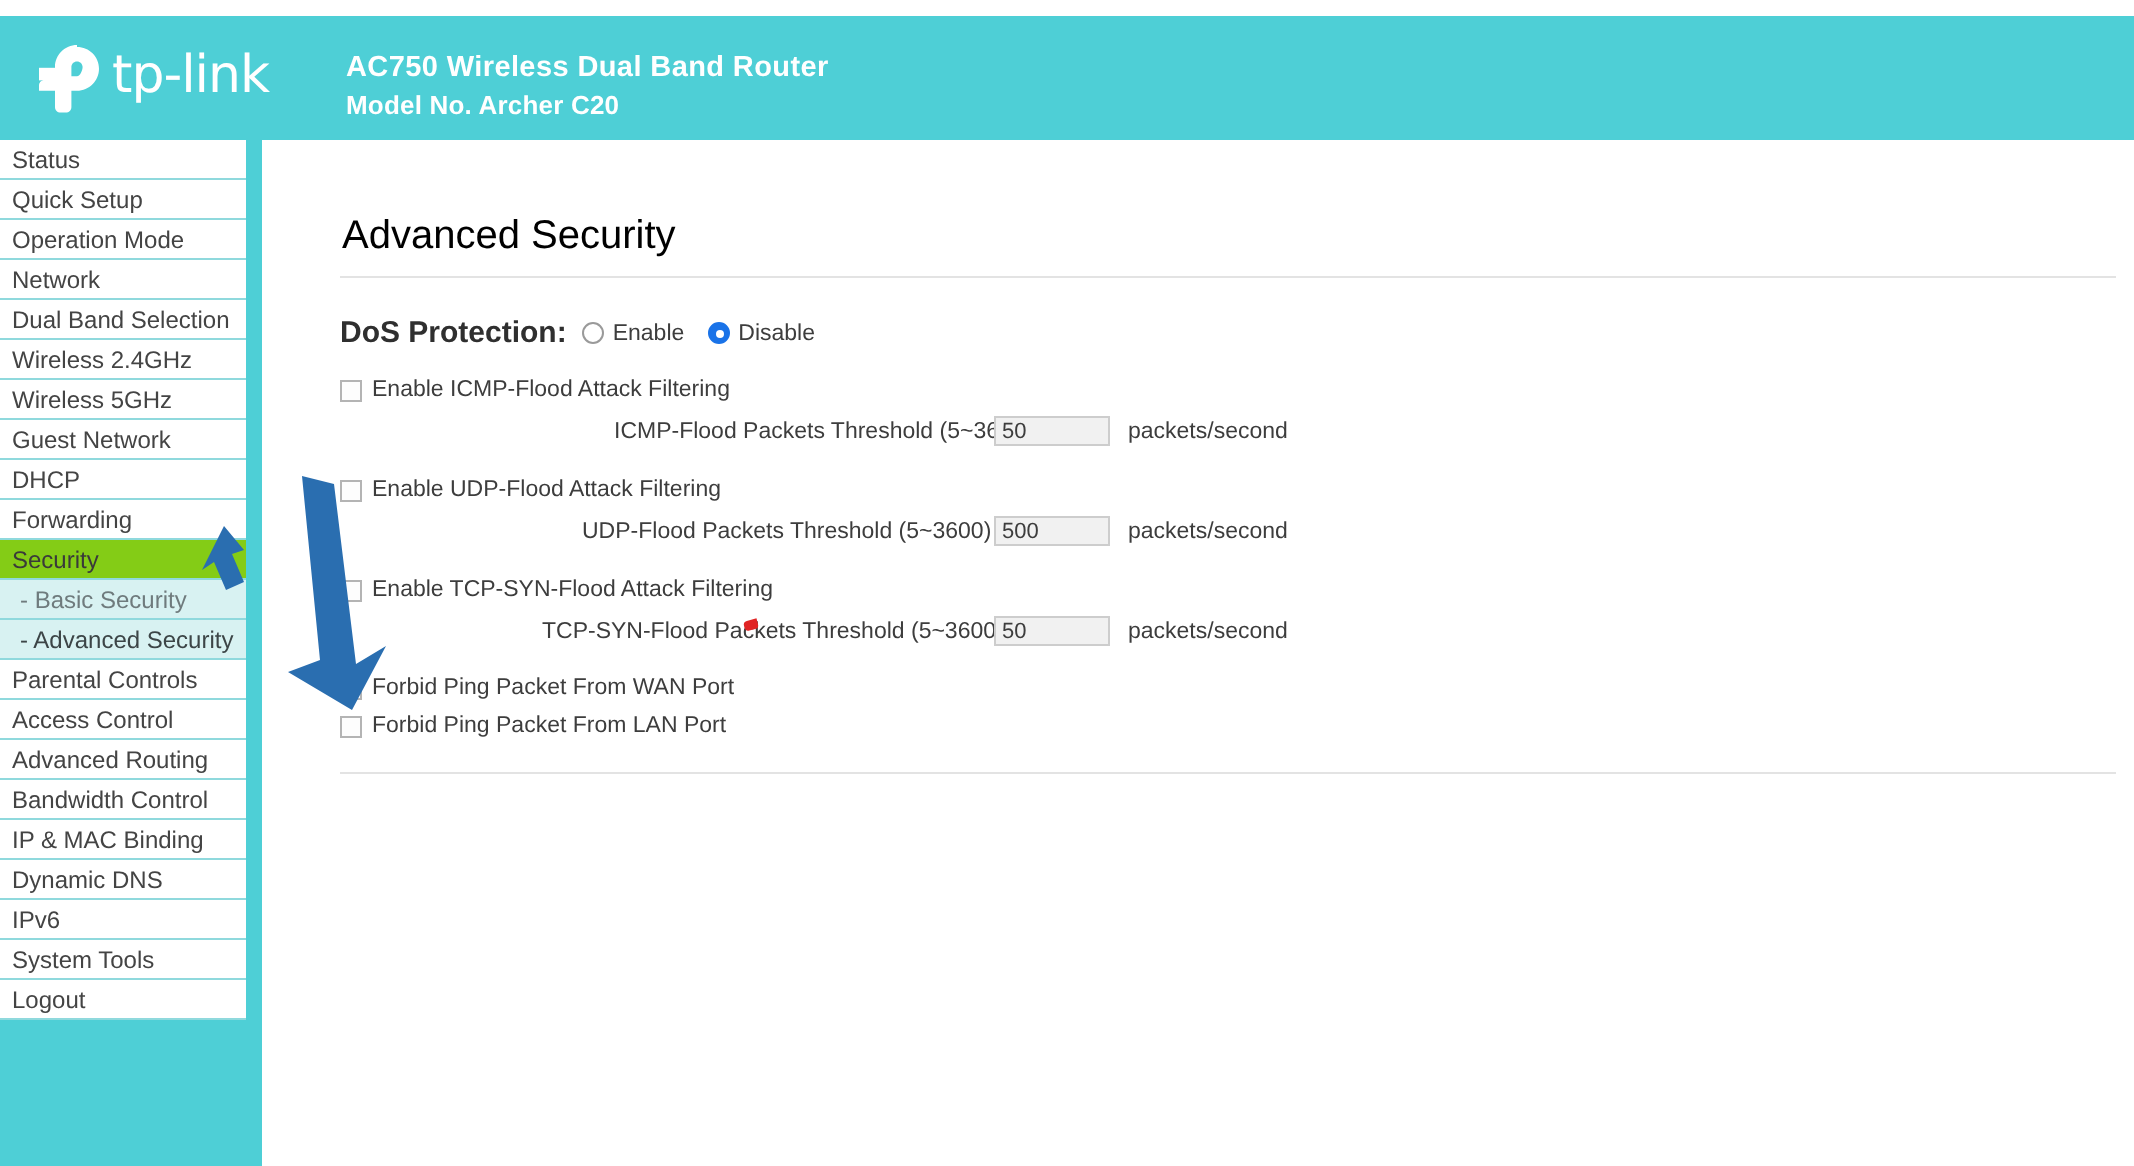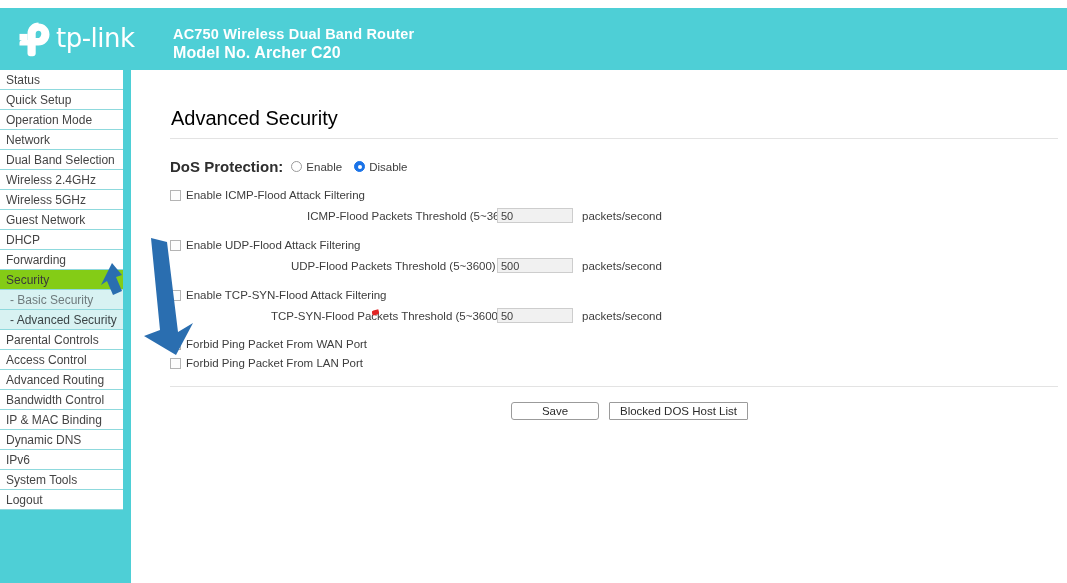--- a/index.html
+++ b/index.html
@@ -72,21 +72,21 @@
     left: 173px; top: 18px;
   }
   .model-title {
     font-size: 14.5px;
     font-weight: bold;
     color: #ffffff;
     line-height: 17px;
     letter-spacing: .2px;
   }
   .model-sub {
-    font-size: 16px;
+    font-size: 13px;
     font-weight: bold;
     color: #ffffff;
     line-height: 15px;
     margin-top: 2px;
     letter-spacing: .1px;
   }
 
   
   .sidebar {
     position: absolute;
@@ -221,21 +221,21 @@
     align-items: center;
     white-space: nowrap;
   }
   .thr-label {
     text-align: right;
     margin-right: 10px;
     color: #3d3d3d;
     font-size: 11.5px;
   }
   .thr-input {
-    width: 76px;
+    width: 58px;
     height: 15px;
     background: #f1f1f1;
     border: 1px solid #cdcdcd;
     box-sizing: border-box;
     font-family: "Liberation Sans", sans-serif;
     font-size: 11px;
     color: #3d3d3d;
     padding: 4px 3px;
     line-height: 13px;
     border-radius: 0;
@@ -379,24 +379,20 @@
 
       <div class="chk-row" style="left:39px; top:268px;">
         <span class="checkbox"></span>
         <span>Forbid Ping Packet From WAN Port</span>
       </div>
       <div class="chk-row" style="left:39px; top:287px;">
         <span class="checkbox"></span>
         <span>Forbid Ping Packet From LAN Port</span>
       </div>
 
-      <div class="btn-row">
-        <button class="btn btn-save">Save</button>
-        <button class="btn btn-blocked">Blocked DOS Host List</button>
-      </div>
 
     </div>
   </div>
 
   <svg class="arrow-layer" viewBox="0 0 1067 583">
 
     <g>
       <path d="M112 263 L122 275 L116 277 L122 291 L113 295 L107 281 L101 285 Z" fill="#2a6eb0"></path>
       <path d="M112 263 L101 285" stroke="#2a6eb0" stroke-width="0" fill="none"></path>
     </g>

